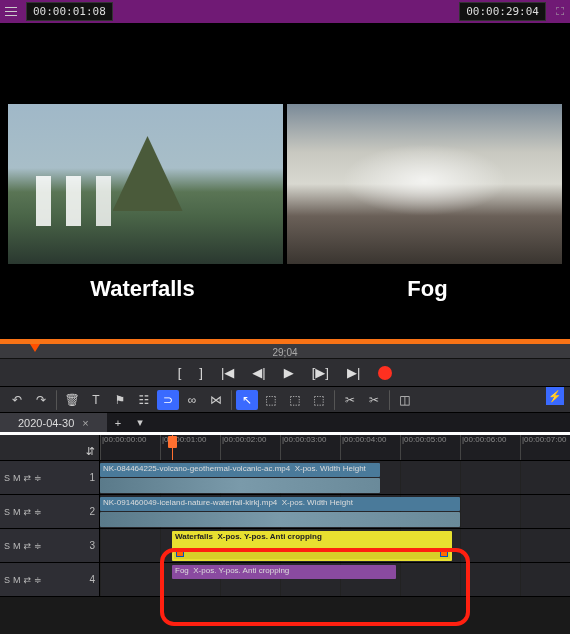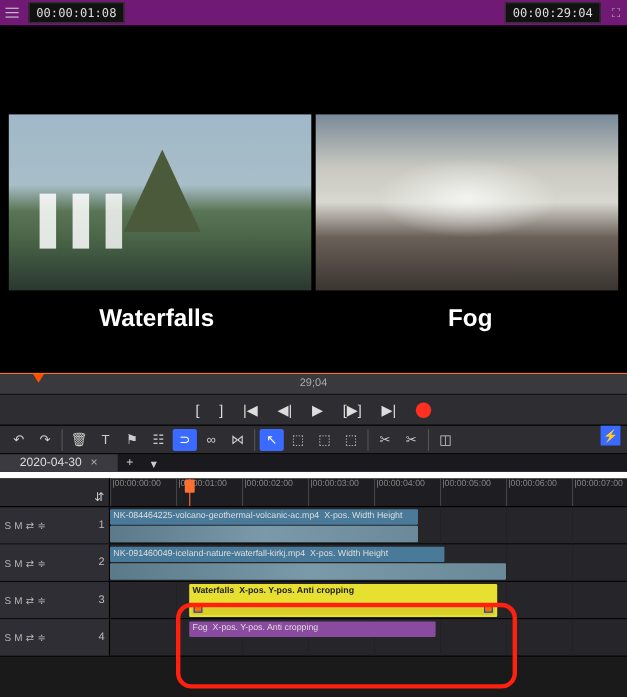--- a/index.html
+++ b/index.html
@@ -13,33 +13,33 @@
 .preview { height:315px; background:#000; position:relative; }
 .preview-row { display:flex; gap:4px; padding:0 8px; position:absolute; top:80px; width:100%; }
 .preview-cell { flex:1; height:160px; background:#333; position:relative; overflow:hidden; }
 .wf { background:linear-gradient(to bottom,#a0b8c8 0%,#a8bec8 40%,#5a7555 55%,#4a6548 70%,#2a3830 100%); }
 .wf::before { content:""; position:absolute; left:38%; top:20%; width:70px; height:75px; background:#4a5a3a; clip-path:polygon(50% 0,100% 100%,0 100%); }
 .wf::after { content:""; position:absolute; left:10%; top:45%; width:15px; height:50px; background:rgba(255,255,255,0.85); box-shadow:30px 0 0 rgba(255,255,255,0.85),60px 0 0 rgba(255,255,255,0.8); }
 .fog { background:linear-gradient(to bottom,#7a8a98 0%,#c8c8c0 30%,#d8d8d0 50%,#6a6058 70%,#3a3530 100%); }
 .fog::before { content:""; position:absolute; top:25%; left:20%; width:60%; height:45%; background:radial-gradient(ellipse,rgba(255,255,255,0.7),transparent 70%); }
 .labels { position:absolute; top:252px; width:100%; display:flex; }
 .labels div { flex:1; text-align:center; color:#fff; font-size:22px; font-weight:bold; }
-.ruler-strip { height:20px; background:#3a3a3e; border-top:1px solid #f97316; border-bottom:1px solid #111; position:relative; }
+.ruler-strip { height:20px; background:#3a3a3e; border-top:5px solid #f97316; border-bottom:1px solid #111; position:relative; }
 .playhead-top { position:absolute; left:30px; top:0; width:0; height:0; border-left:5px solid transparent; border-right:5px solid transparent; border-top:8px solid #ff5000; }
 .ruler-strip .dur { position:absolute; left:50%; transform:translateX(-50%); top:3px; font-size:10px; color:#aaa; }
 .transport { height:28px; background:#2e2e32; display:flex; align-items:center; justify-content:center; gap:18px; border-bottom:1px solid #000; }
 .transport .btn { color:#ddd; cursor:pointer; font-size:13px; }
 .rec { width:14px; height:14px; border-radius:50%; background:#ff3020; cursor:pointer; }
 .bolt { position:absolute; right:6px; width:18px; height:18px; background:#3a6aff; color:#fff; display:flex; align-items:center; justify-content:center; font-size:11px; cursor:pointer; }
 .transport-wrap { position:relative; }
 .toolbar { height:26px; background:#2e2e32; display:flex; align-items:center; gap:2px; padding:0 6px; border-bottom:1px solid #000; }
 .tool { width:22px; height:20px; display:flex; align-items:center; justify-content:center; color:#ccc; cursor:pointer; font-size:12px; border-radius:2px; }
 .tool.on { background:#3a6aff; color:#fff; }
 .tool.sep { width:1px; background:#555; margin:0 2px; }
-.tabbar { height:22px; background:#1a1a1e; display:flex; align-items:center; border-bottom:6px solid #ffffff; }
+.tabbar { height:22px; background:#1a1a1e; display:flex; align-items:center; border-bottom:3px solid #ffffff; }
 .tab { padding:0 18px 0 18px; height:100%; background:#3a3a40; display:flex; align-items:center; gap:8px; font-size:11px; color:#ddd; }
 .tab .x { color:#aaa; cursor:pointer; }
 .add-tab { padding:0 8px; color:#ccc; cursor:pointer; }
 .tl-ruler { height:26px; background:#1e1e22; display:flex; border-bottom:1px solid #000; position:relative; }
 .tl-ruler .head { width:100px; background:#2a2a2e; border-right:1px solid #000; display:flex; align-items:flex-end; justify-content:flex-end; padding:2px 4px; }
 .tl-ruler .body { flex:1; position:relative; overflow:hidden; }
 .tick { position:absolute; bottom:0; font-size:8px; color:#888; border-left:1px solid #444; padding-left:1px; height:10px; }
 .tick.big { height:100%; }
 .ph-line { position:absolute; top:0; bottom:-170px; width:1px; background:#ff7030; z-index:5; }
 .ph-knob { position:absolute; top:1px; width:9px; height:12px; background:#ff7030; transform:translateX(-4px); border-radius:1px; z-index:6; }
@@ -168,21 +168,21 @@
 
 <div class="track">
   <div class="head">
     <span>S</span>
     <span>M</span>
     <span>⇄</span>
     <span>≑</span>
     <span class="n">2</span>
   </div>
   <div class="lane">
-    <div class="clip video" style="left:0;width:304px"><span>NK-091460049-iceland-nature-waterfall-kirkj.mp4</span> &nbsp;<span>X-pos. Width Height</span></div>
+    <div class="clip video" style="left:0;width:360px"><span>NK-091460049-iceland-nature-waterfall-kirkj.mp4</span> &nbsp;<span>X-pos. Width Height</span></div>
     <div class="clip thumb" style="left:0;width:360px"></div>
   </div>
 </div>
 
 <div class="track">
   <div class="head">
     <span>S</span>
     <span>M</span>
     <span>⇄</span>
     <span>≑</span>

